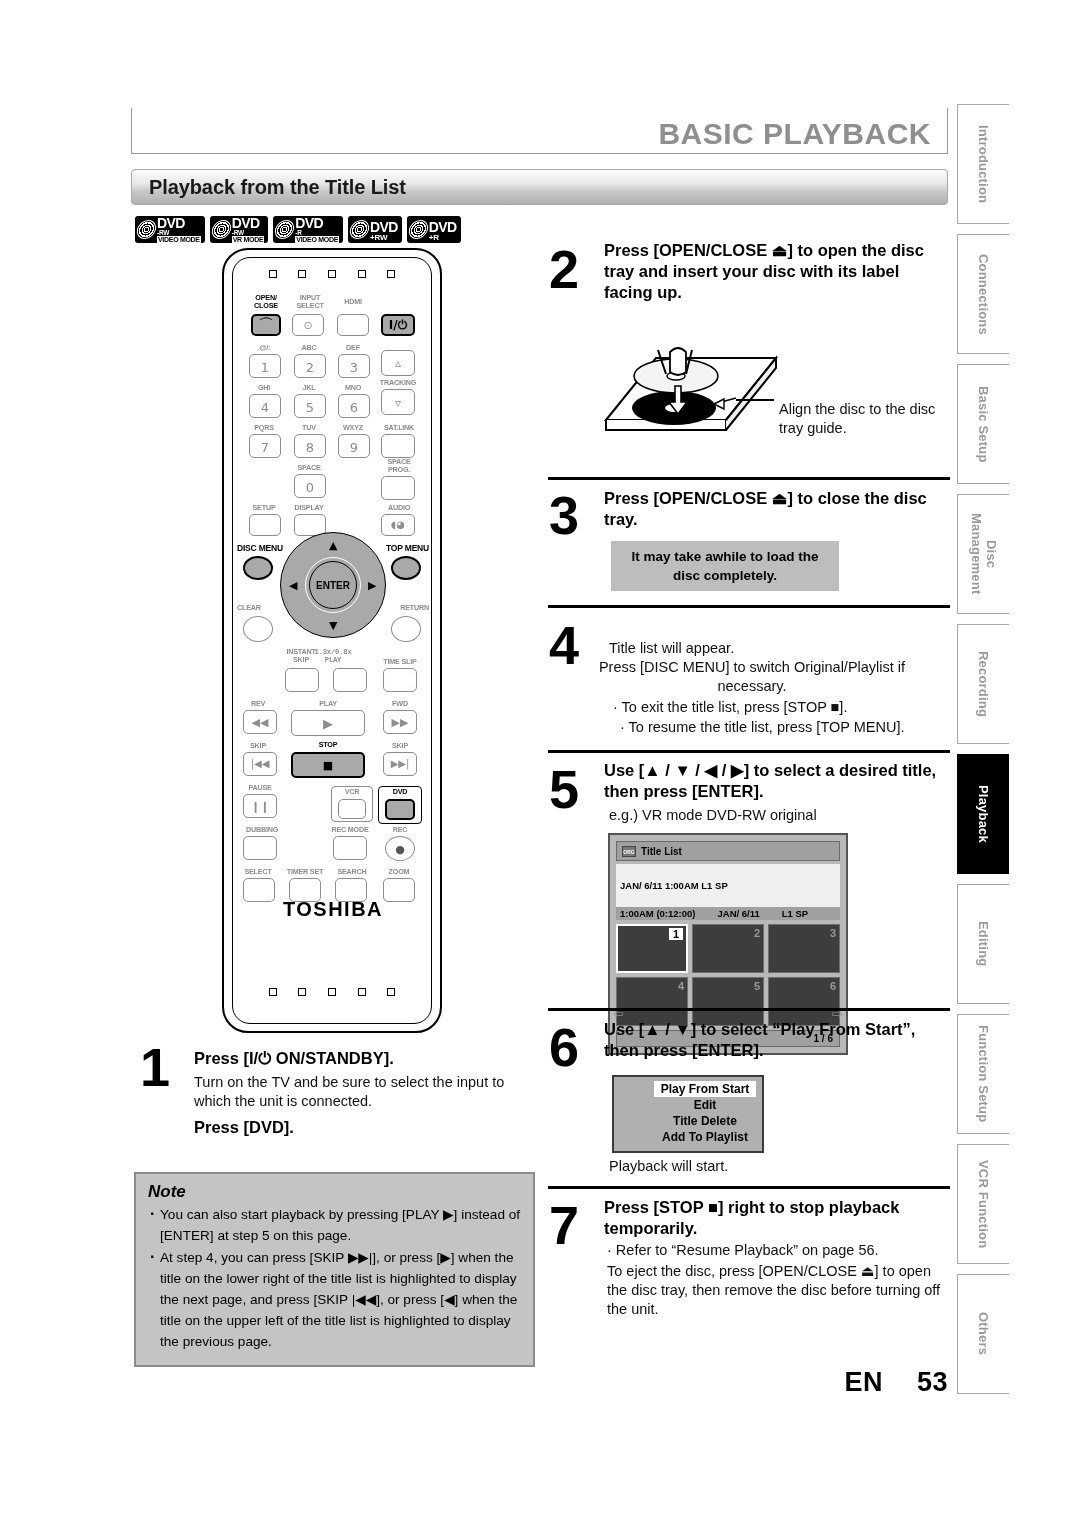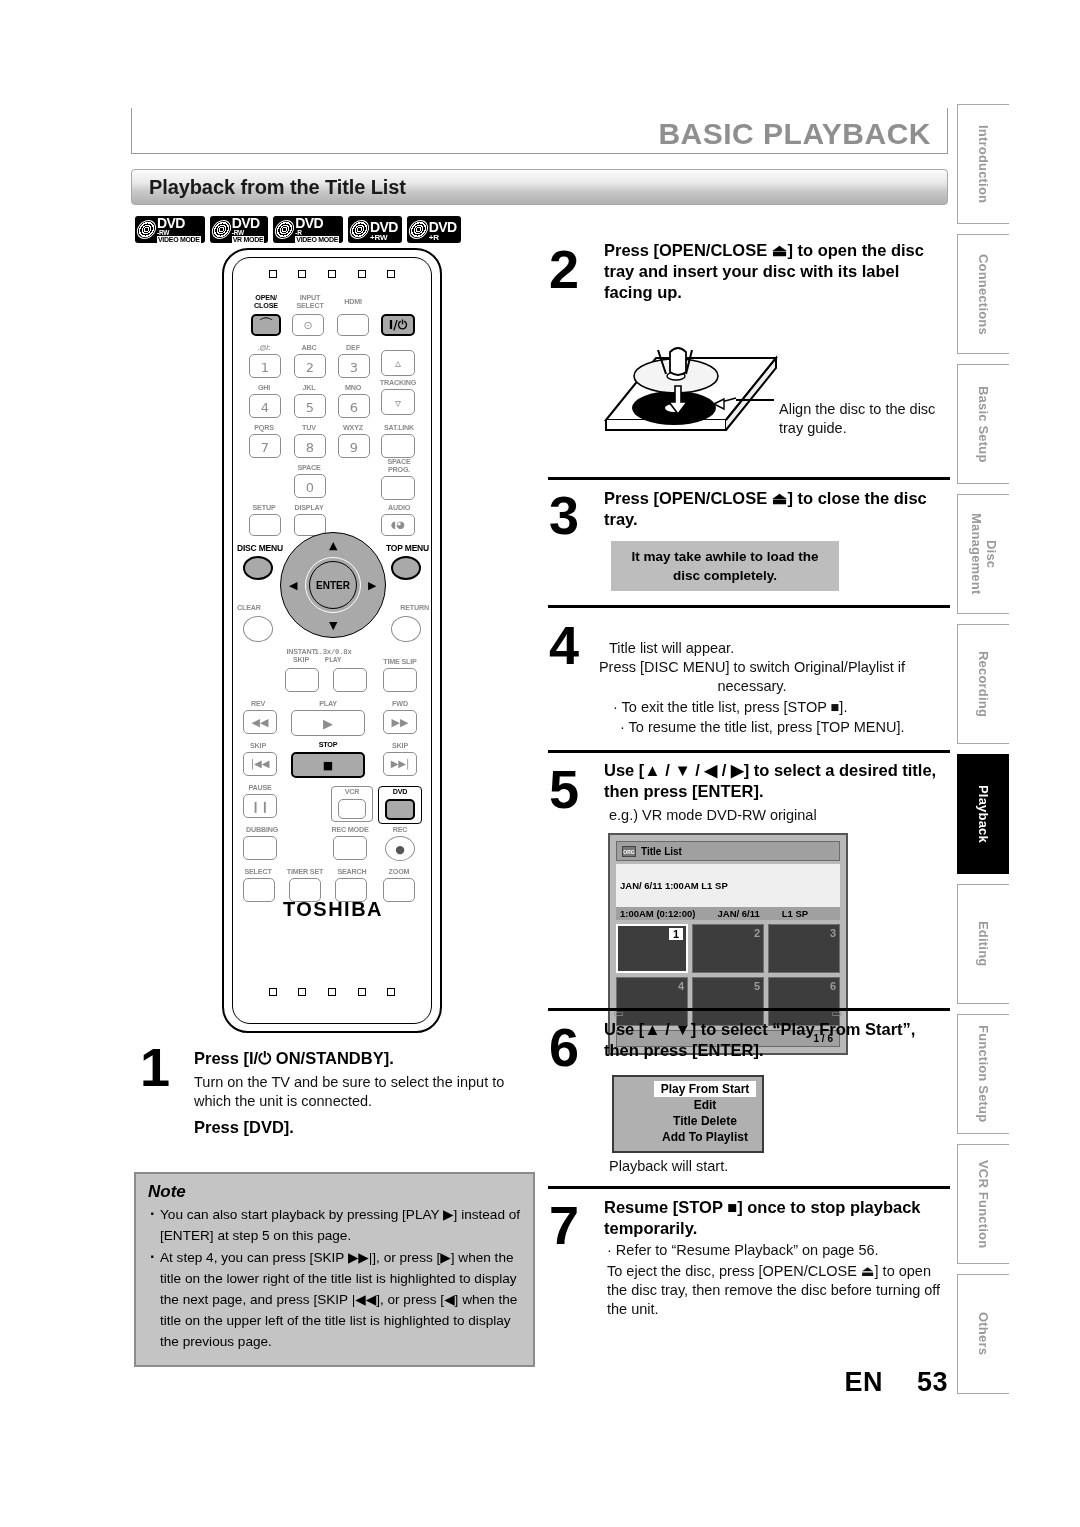--- a/index.html
+++ b/index.html
@@ -677,21 +677,21 @@
     <div class="item">Edit</div>
     <div class="item">Title Delete</div>
     <div class="item">Add To Playlist</div>
   </div>
 
   <div class="step-body" style="left:609px; top:1157px; width:346px;">Playback will start.</div>
 
   <div class="rule" style="left:548px; top:1186px; width:402px;"></div>
 
   <div class="step-num" style="left:549px; top:1198px;">7</div>
-  <div class="step-head" style="left:604px; top:1197px; width:350px;">Resume [STOP ■] once to stop playback temporarily.</div>
+  <div class="step-head" style="left:604px; top:1197px; width:350px;">Press [STOP ■] right to stop playback temporarily.</div>
   <div class="step-body" style="left:607px; top:1241px; width:350px;">· <span>Refer to “Resume Playback” on page 56.</span></div>
   <div class="step-body" style="left:607px; top:1262px; width:348px;">To eject the disc, press [OPEN/CLOSE ⏏] to open the disc tray, then remove the disc before turning off the unit.</div>
 
   <div class="footer">
     <span class="en">EN</span><span>53</span>
   </div>
 
   <div class="tabs">
     <div class="tab" style="height:120px;">
         <span>Introduction</span>

